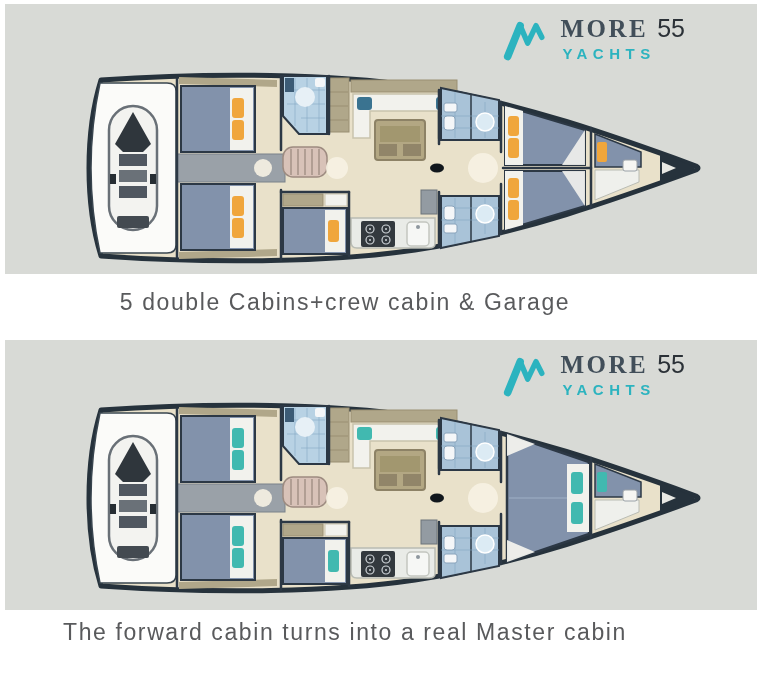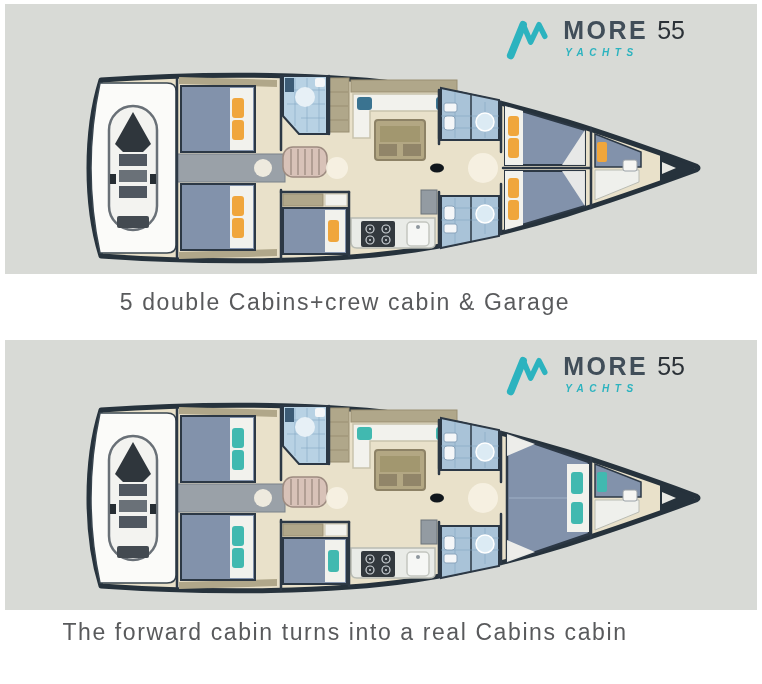--- a/index.html
+++ b/index.html
@@ -8,23 +8,23 @@
   .panel{position:absolute;left:5px;width:752px;height:270px;background:var(--panel-bg,#d8dad6);}
   #panel-0{top:4px;}
   #panel-1{top:340px;}
   .plan{position:absolute;left:80px;width:620px;height:196px;}
   #plan-0{top:66px;}
   #plan-1{top:60px;}
   .logo{position:absolute;top:12px;right:72px;display:flex;align-items:center;gap:9px;}
   .logo-mark{width:50px;height:44px;flex:0 0 auto;}
   .logo-text{display:flex;flex-direction:column;margin-top:-2px;}
   .logo-row{display:flex;align-items:baseline;gap:9px;}
-  .logo-name{font-size:25px;font-weight:bold;letter-spacing:2.5px;color:var(--brand-dark,#414e59);}
+  .logo-name{font-size:25px;font-weight:bold;letter-spacing:2.5px;color:var(--brand-dark,#414e59);font-family:Liberation Serif, serif;}
   .logo-model{font-size:25px;font-weight:normal;letter-spacing:0px;color:var(--brand-model,#2b3137);}
-  .logo-sub{font-size:10px;font-weight:bold;letter-spacing:5.5px;color:var(--brand-teal,#2cb3bf);margin-top:2px;padding-left:2px;font-style:italic;}
+  .logo-sub{font-size:15px;font-weight:bold;letter-spacing:5.5px;color:var(--brand-teal,#2cb3bf);margin-top:2px;padding-left:2px;}
   .caption{position:absolute;left:0;width:690px;text-align:center;color:var(--caption-col,#595a5c);font-size:23px;letter-spacing:1.6px;}
   #caption-0{top:289px;}
   #caption-1{top:617px;line-height:31px;}
 </style>
 </head>
 <body>
 
 <div class="page">
 
   <section class="panel" id="panel-0">
@@ -307,16 +307,16 @@
           <line x1="354" y1="122" x2="354" y2="176" stroke="#2c3845" stroke-width="2.5" stroke-linecap="round"></line>
           <line x1="416" y1="32" x2="416" y2="82" stroke="#2c3845" stroke-width="2.5" stroke-linecap="round"></line>
           <line x1="416" y1="114" x2="416" y2="164" stroke="#2c3845" stroke-width="2.5" stroke-linecap="round"></line>
           <line x1="506" y1="58" x2="506" y2="138" stroke="#2c3845" stroke-width="2.5" stroke-linecap="round"></line>
           <line x1="196" y1="122" x2="264" y2="122" stroke="#2c3845" stroke-width="2.5" stroke-linecap="round"></line>
         </g>
       </svg>
   </section>
 
   <div class="caption" id="caption-1">
-    <span>The forward cabin turns into a real Cabins cabin</span><br>
+    <span>The forward cabin turns into a real Master cabin</span><br>
   </div>
 
 </div>
 
 </body></html>

